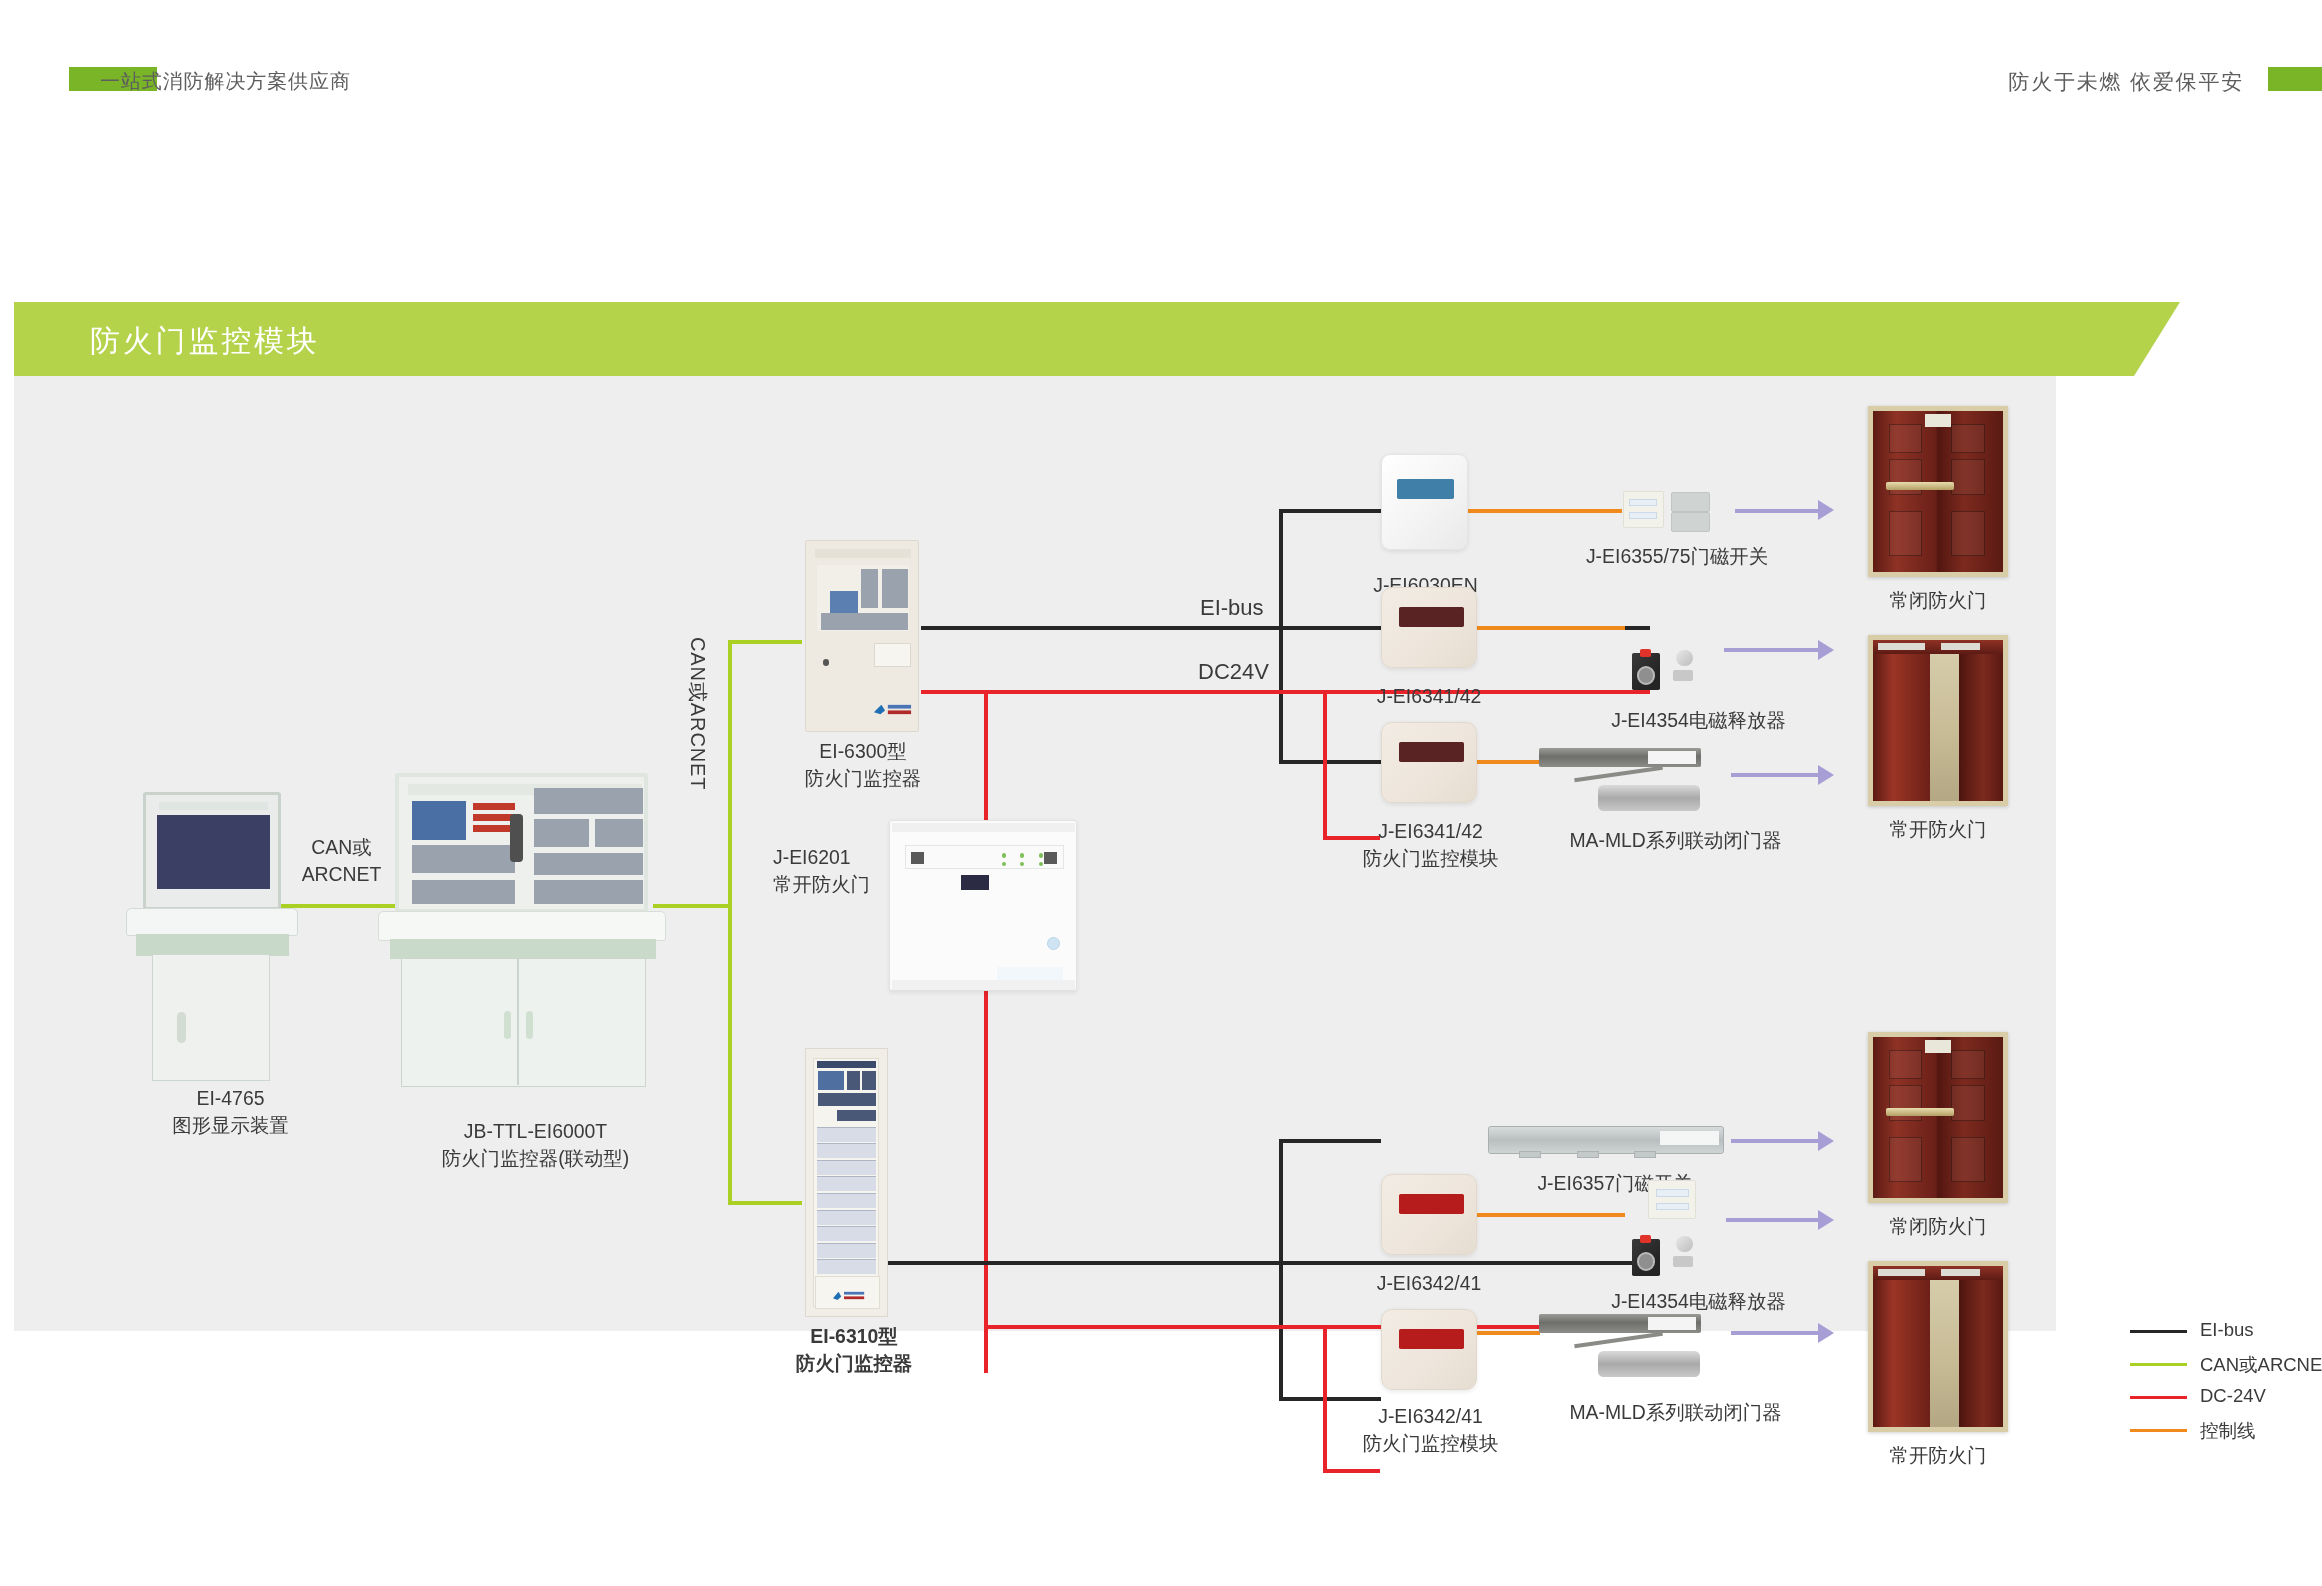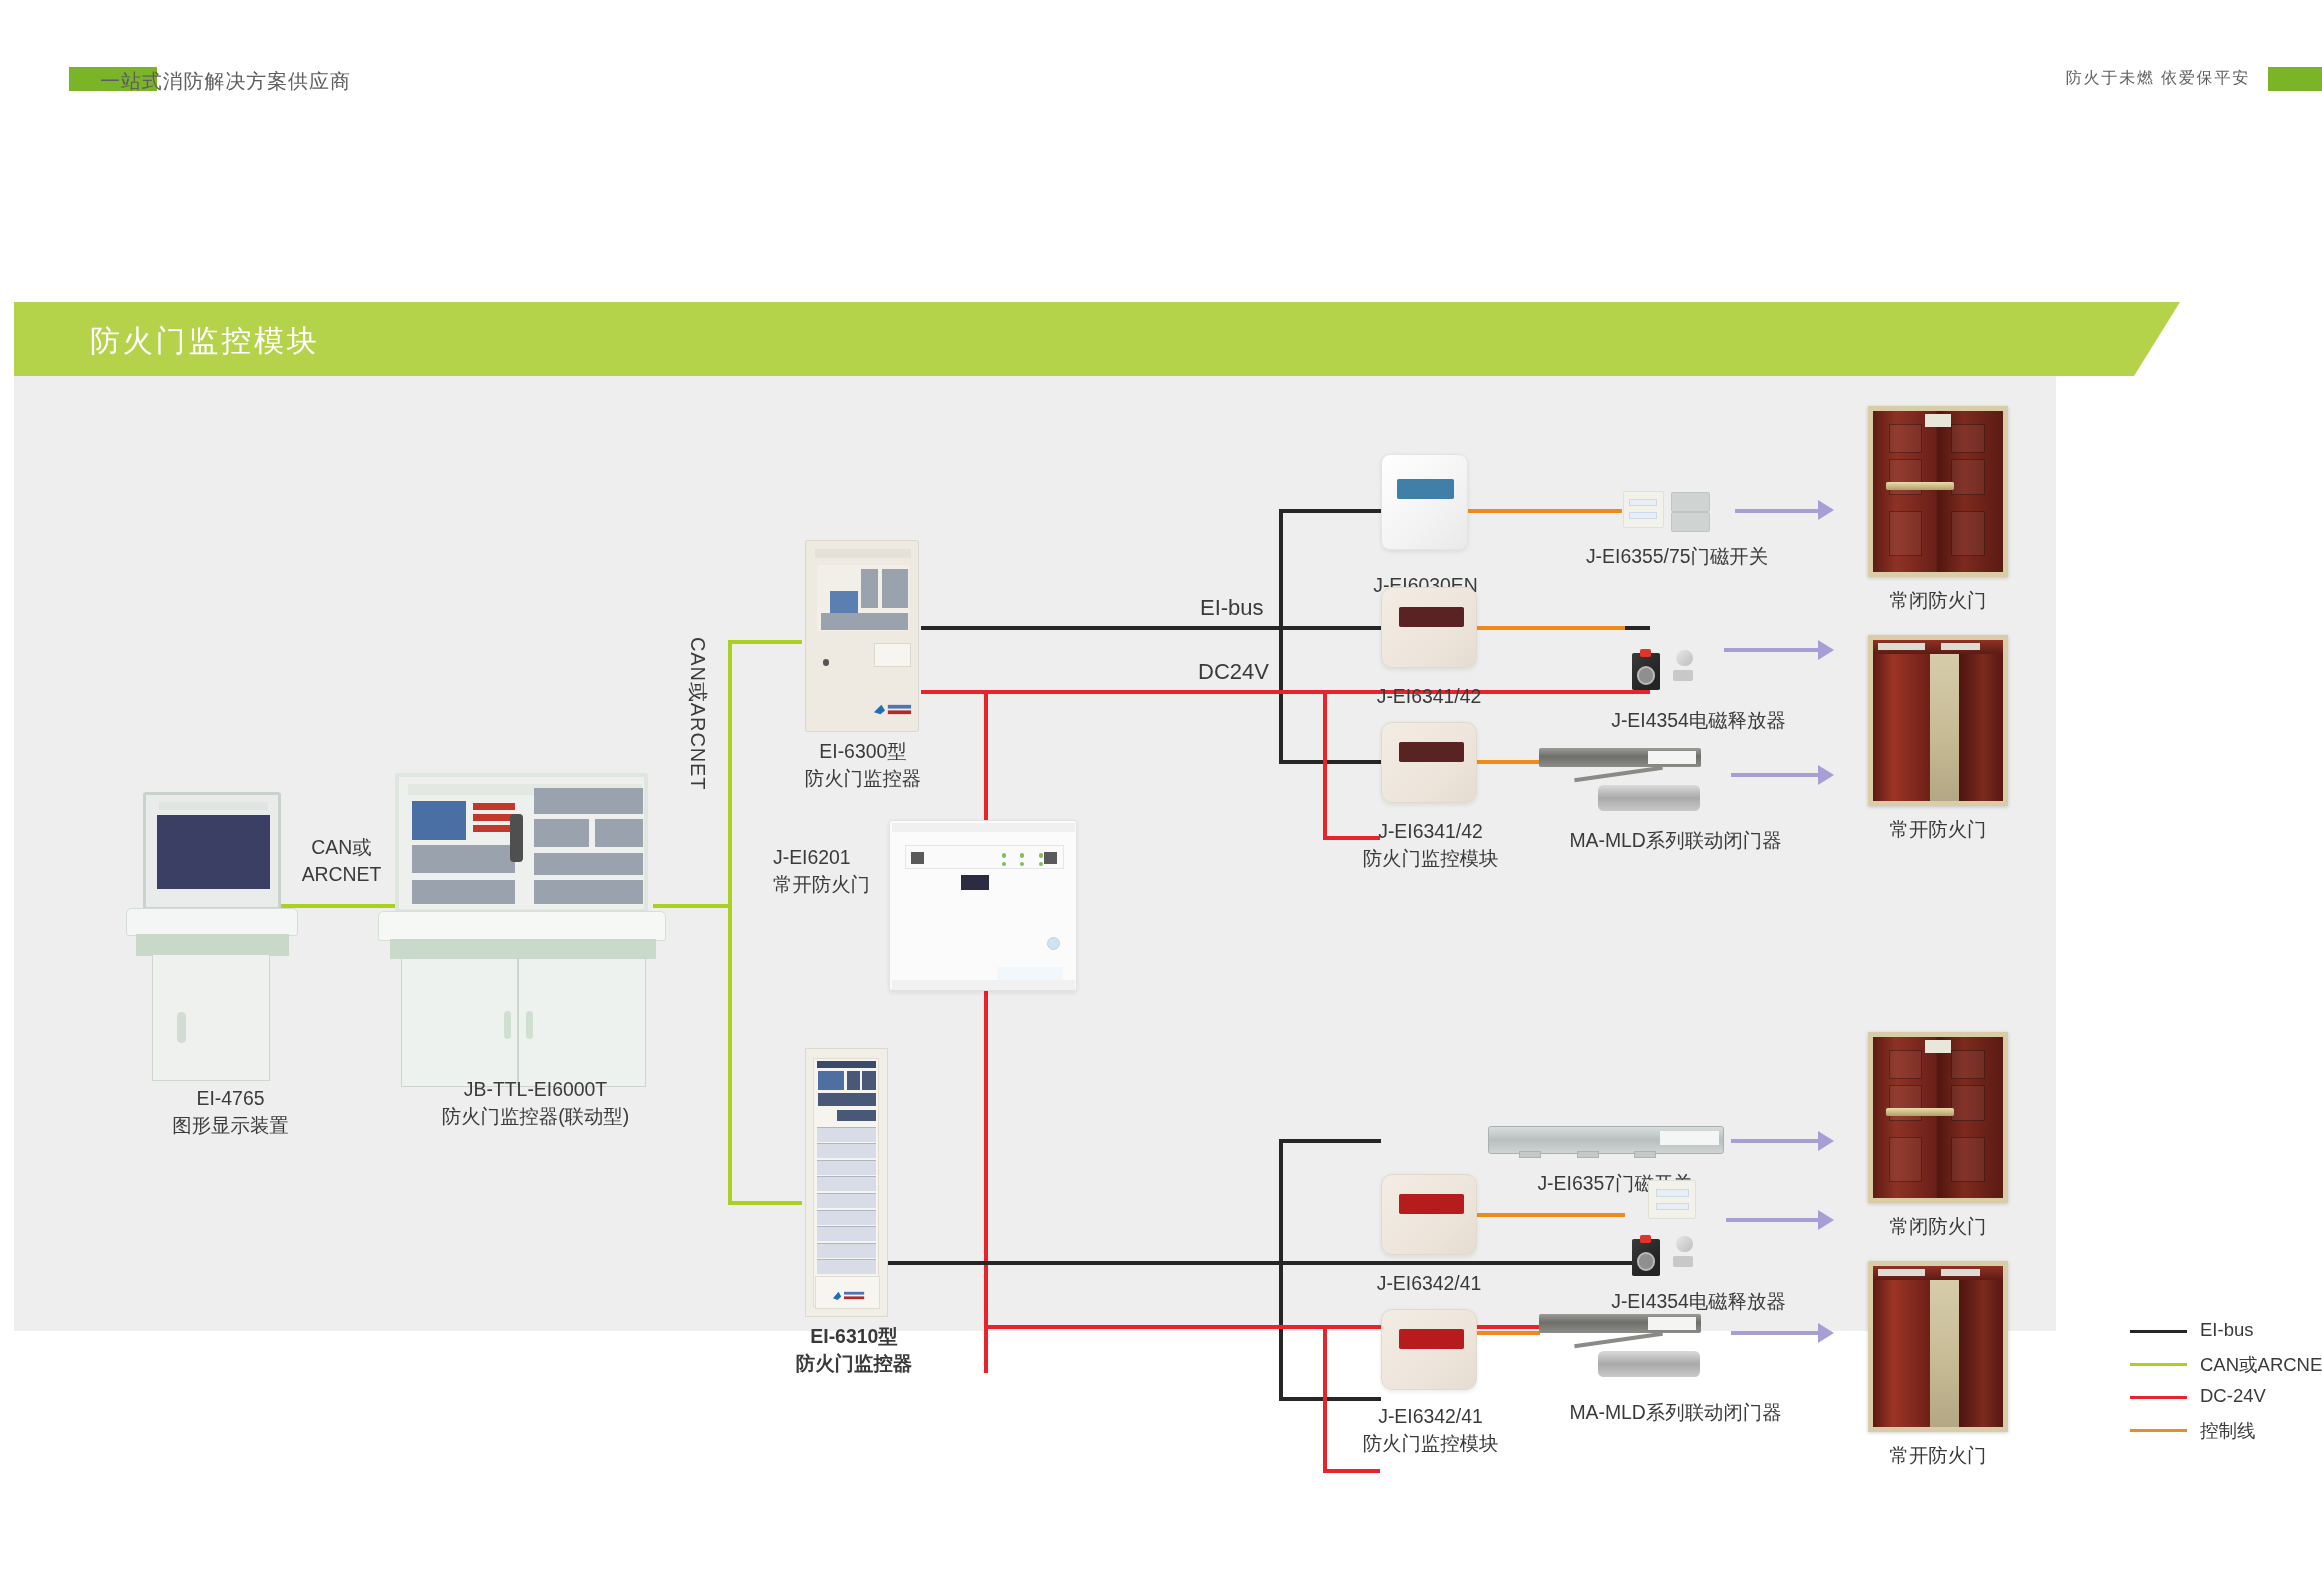--- a/index.html
+++ b/index.html
@@ -10,21 +10,21 @@
     font-family:"Liberation Sans","DejaVu Sans",sans-serif;
     position:relative;
     overflow:hidden;
     -webkit-font-smoothing:antialiased;
   }
 
   
   .hdr { position:absolute; left:0; top:0; width:2322px; height:102px; }
   .hdr-bar-left { position:absolute; left:69px; top:67px; width:88px; height:24px; background:#7ab528; }
   .hdr-left-txt { position:absolute; left:100px; top:68px; font-size:20px; color:#5e5e5e; letter-spacing:0.9px; }
-  .hdr-right-txt { position:absolute; right:72px; top:68px; font-size:16px; color:#5e5e5e; letter-spacing:1.8px; white-space:nowrap; }
+  .hdr-right-txt { position:absolute; right:78px; top:68px; font-size:21px; color:#5e5e5e; letter-spacing:1.8px; white-space:nowrap; }
   .hdr-bar-right { position:absolute; right:0px; top:67px; width:54px; height:24px; background:#7ab528; }
 
   
   .banner { position:absolute; left:14px; top:302px; width:2120px; height:74px; background:#b4d24a; }
   .banner-txt { position:absolute; left:90px; top:321px; font-size:30px; color:#ffffff; letter-spacing:2.8px; }
   .banner-fold { position:absolute; left:2134px; top:302px; width:0; height:0;
       border-left:0px solid transparent; border-top:74px solid #b4d24a; border-right:46px solid transparent; }
   .banner-tail { position:absolute; left:2047px; top:376px; width:0; height:0;
       border-left:87px solid #79b62c; border-bottom:26px solid transparent; }
 
@@ -287,21 +287,21 @@
     <div class="con-greygrid" style="left:135px; top:103px; width:109px; height:24px;"></div>
     <div style="position:absolute; left:111px; top:37px; width:13px; height:48px; background:#4f4f4f; border-radius:3.7px;"></div>
   </div>
   <div class="con-desk"></div>
   <div class="con-apron"></div>
   <div class="con-body"></div>
   <div class="con-div"></div>
   <div style="position:absolute; left:109px; top:238px; width:7.4px; height:28px; background:#cfe0d0; border-radius:3.7px;"></div>
   <div style="position:absolute; left:131px; top:238px; width:7.4px; height:28px; background:#cfe0d0; border-radius:3.7px;"></div>
 </div>
-<div class="lbl" style="left:397px; top:1076px; width:277px;">
+<div class="lbl" style="left:397px; top:1118px; width:277px;">
   <span>JB-TTL-EI6000T</span><br>
   <span class="lbl-cn">防火门监控器(联动型)</span>
 </div>
 
 <div class="dev" style="left:805px; top:540px; width:114px; height:192px;">
   <div class="m6300">
     <div class="m6300-ttl"></div>
     <div class="m6300-face">
       <div class="m6300-scr"></div>
       <div class="m6300-btn" style="left:44px; top:3.7px; width:16.6px; height:39px;"></div>

